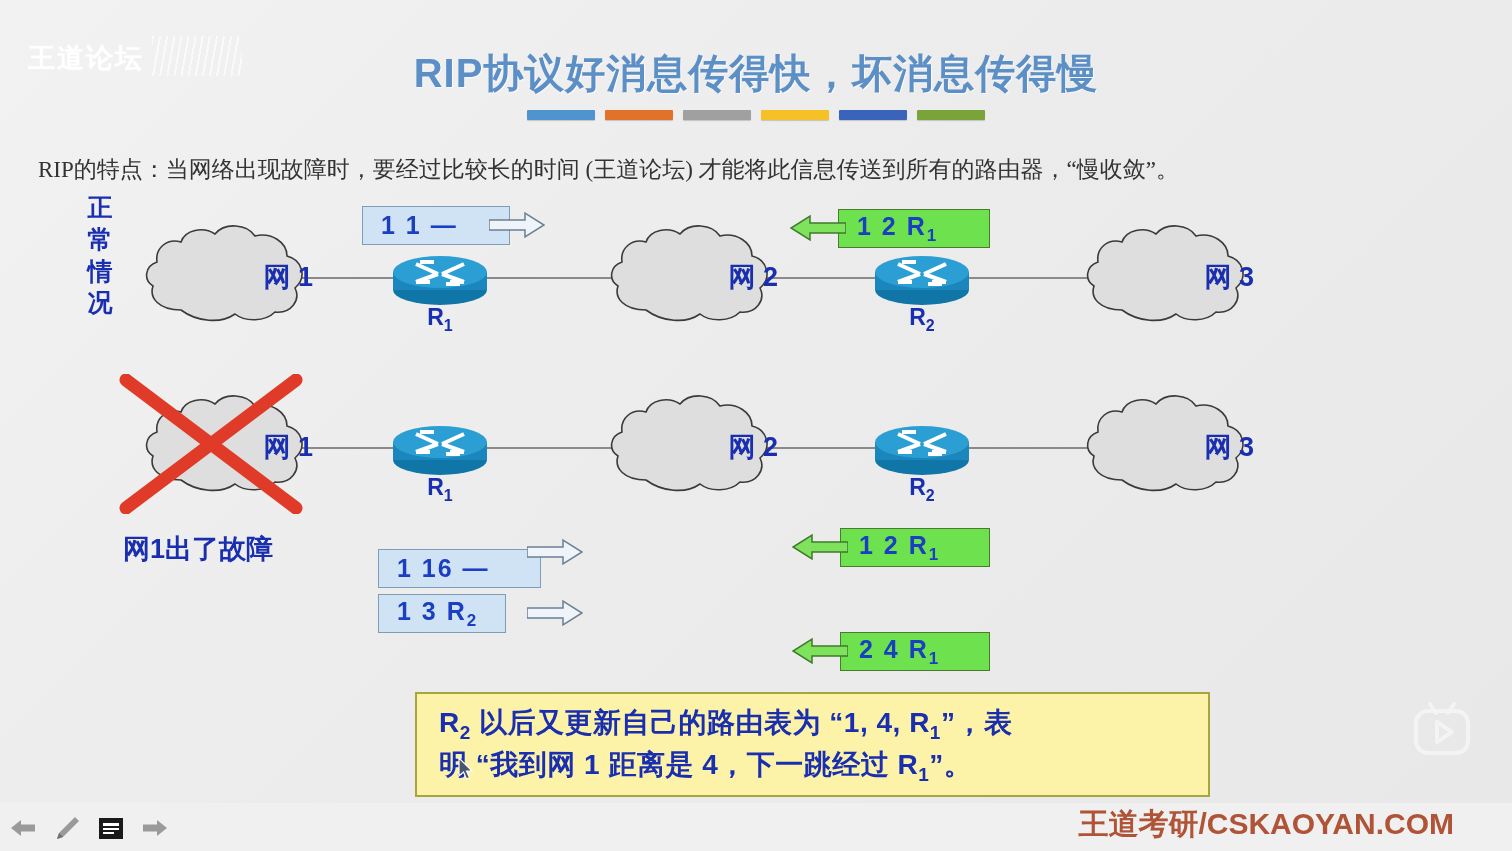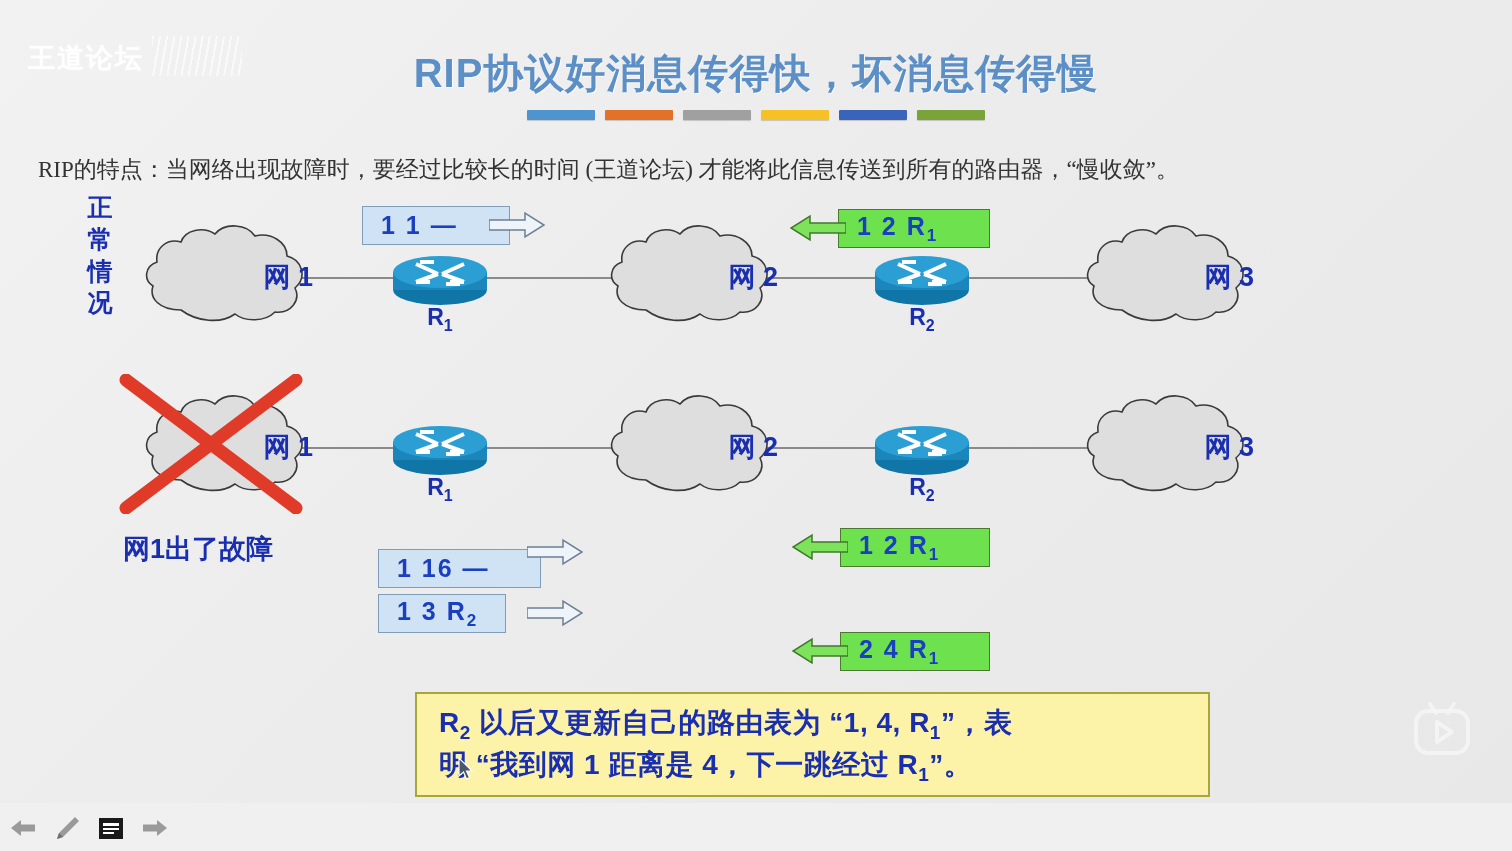--- a/index.html
+++ b/index.html
@@ -434,14 +434,15 @@
         <rect x="7" y="19" width="11" height="2" fill="#ffffff"></rect>
       </svg>
     </div>
     <div class="tool">
       <svg viewBox="0 0 30 30">
         <path d="M27 15 L17 7 L17 11.5 L3 11.5 L3 18.5 L17 18.5 L17 23 Z" fill="#9a9a9a"></path>
       </svg>
     </div>
   </div>
 
+  <div class="abs" id="brand">王道考研/CSKAOYAN.COM</div>
 
 </div>
 
 </body></html>

